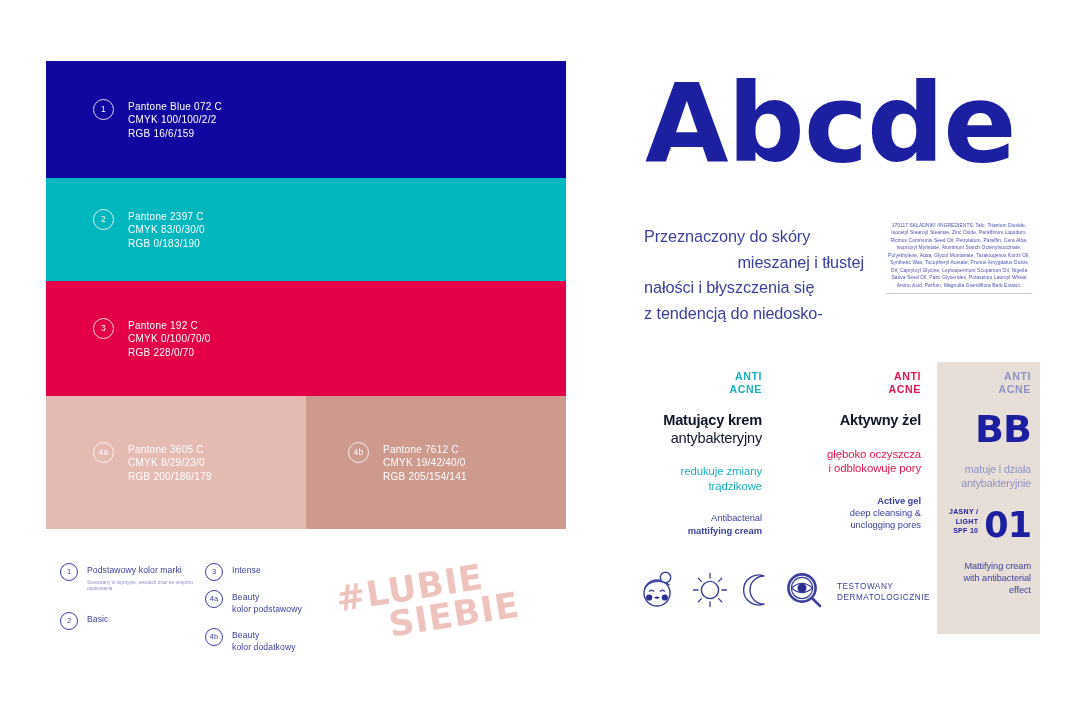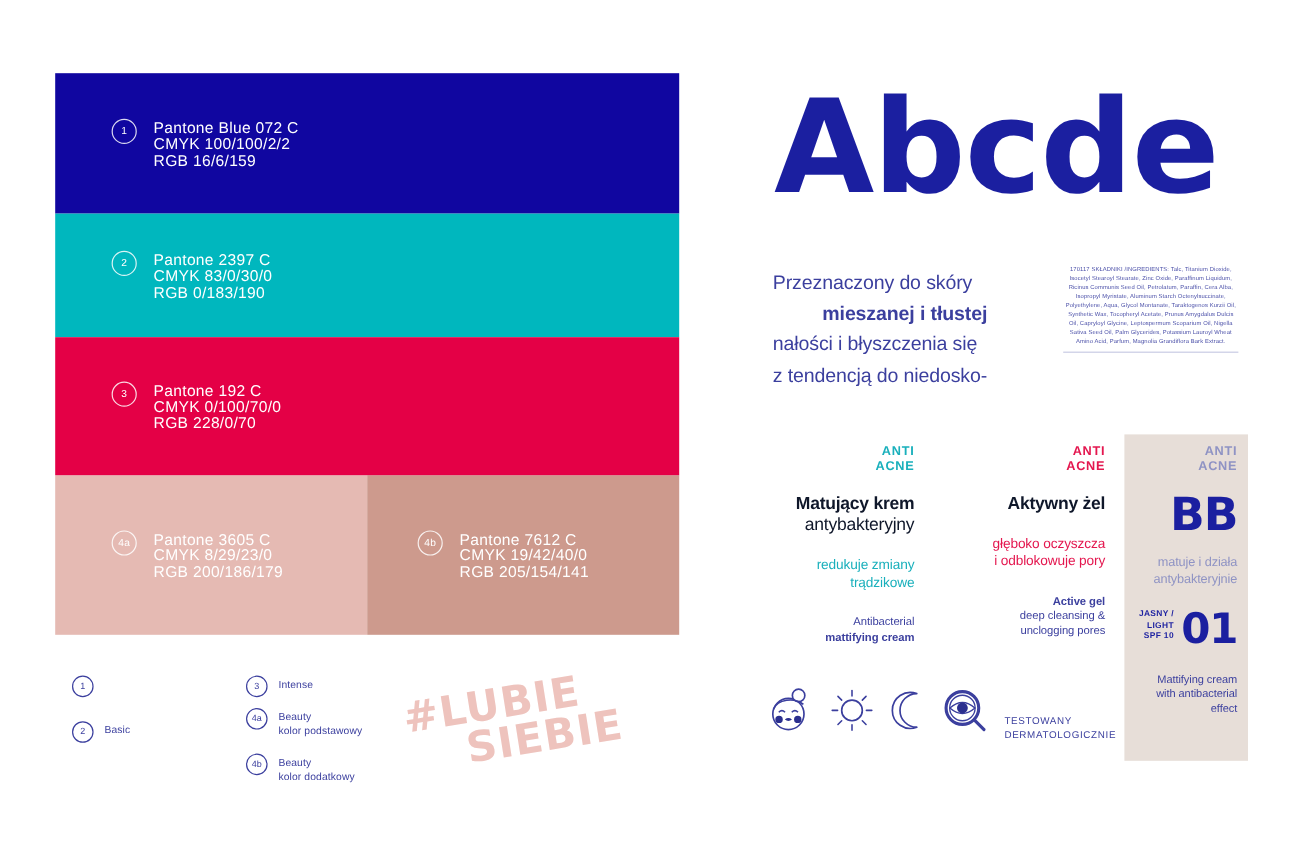--- a/index.html
+++ b/index.html
@@ -43,21 +43,21 @@
     border-radius: 50%;
     border: 1px solid rgba(255,255,255,0.85);
     color: #fff;
     font-size: 8.5px;
     line-height: 19px;
     text-align: center;
     letter-spacing: 0.2px;
   }
   .sw-text {
     color: #ffffff;
-    font-size: 13px;
+    font-size: 10px;
     line-height: 13.4px;
     letter-spacing: 0.25px;
     padding-top: 1px;
   }
   #sw1 { height: 117px; }
   #sw2 { height: 103px; }
   #sw3 { height: 115px; }
   #swrow4 {
     display: flex;
     height: 133px;
@@ -144,21 +144,21 @@
   #desc {
     position: absolute;
     left: 644px;
     top: 224px;
     width: 220px;
     color: #3b3f9e;
     font-size: 16.3px;
     line-height: 25.6px;
     letter-spacing: -0.1px;
   }
-  #desc .l2 { text-align: center; font-weight: bold; }
+  #desc .l2 { text-align: right; font-weight: normal; }
 
   #ingredients {
     position: absolute;
     left: 886px;
     top: 222px;
     width: 146px;
     color: #4a4fa8;
     font-size: 4.85px;
     line-height: 7.45px;
     text-align: center;
@@ -276,21 +276,21 @@
   }
 
   
   #icons {
     position: absolute;
     left: 638px;
     top: 566px;
     width: 280px;
     height: 52px;
     display: flex;
-    align-items: flex-end;
+    align-items: center;
     gap: 9px;
   }
   #derm-text {
     color: #3b3f9e;
     font-size: 8.2px;
     line-height: 11.4px;
     letter-spacing: 0.55px;
     margin-left: 3px;
   }
 </style>
@@ -353,20 +353,24 @@
         </div>
       </div>
     </div>
   </div>
 </div>
 
 <div id="legend">
   <div class="legend-col" id="legend-col-left">
     <div class="leg-item">
       <div class="leg-badge">1</div>
+      <div>
+        <div class="leg-label">Podstawowy kolor marki</div>
+        <div class="leg-sub">Stosowany w logotypie, tekstach oraz we wnętrzu opakowania.</div>
+      </div>
     </div>
     <div class="leg-item" style="margin-top:20px">
       <div class="leg-badge">2</div>
       <div class="leg-label">Basic</div>
     </div>
   </div>
   <div class="legend-col" id="legend-col-right">
     <div class="leg-item">
       <div class="leg-badge">3</div>
       <div class="leg-label">Intense</div>

